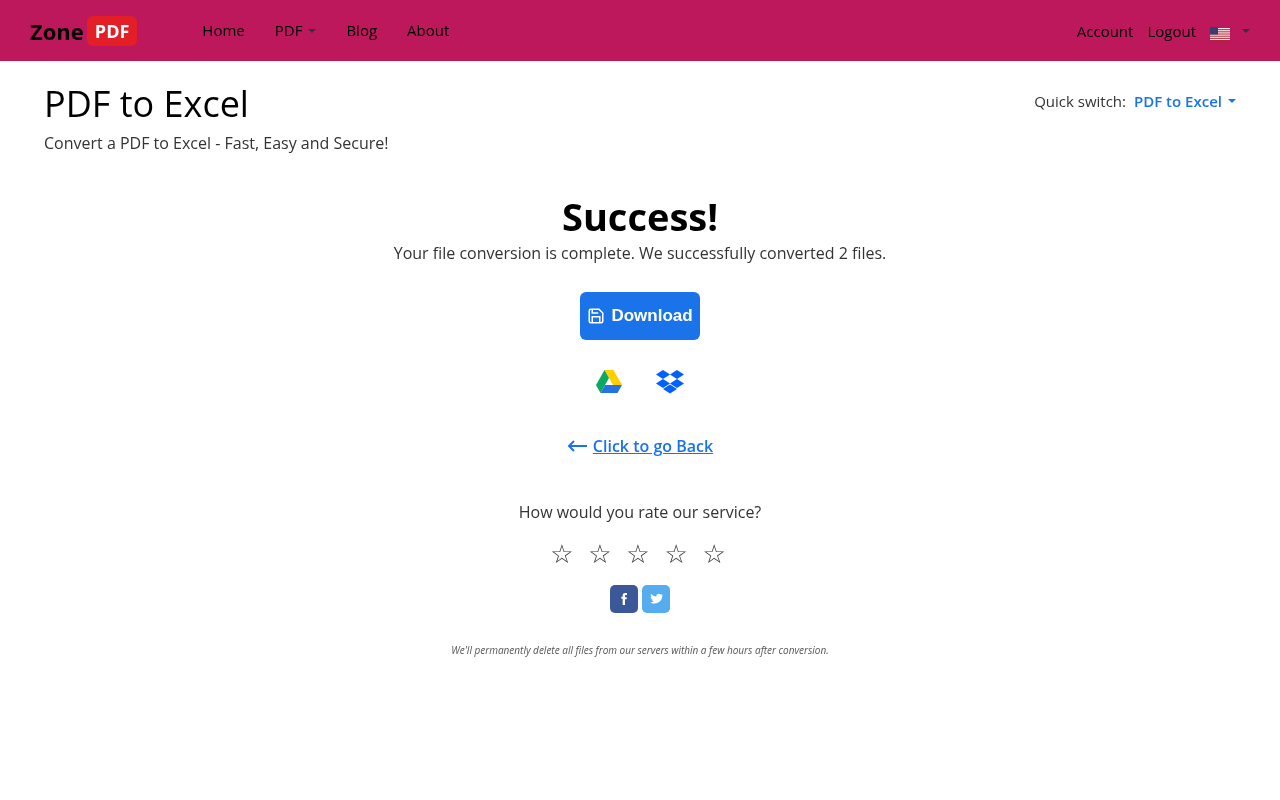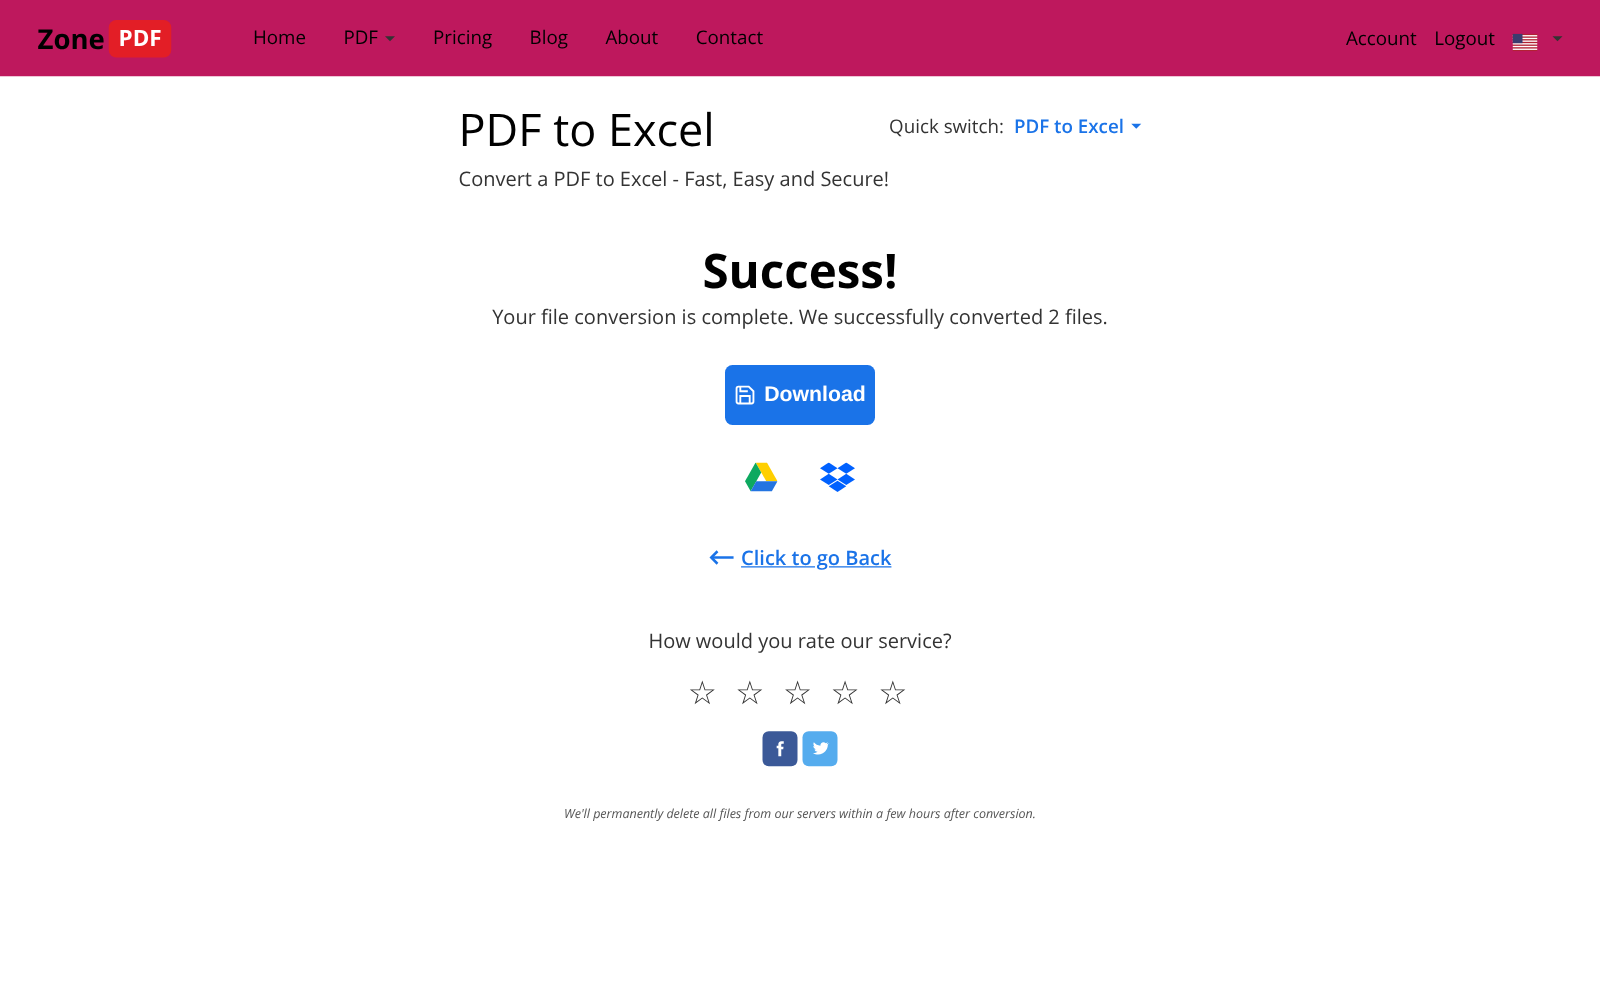--- a/index.html
+++ b/index.html
@@ -11,21 +11,21 @@
 .logo-badge { background: #e31e26; color: #fff; border-radius: 6px; padding: 3px 8px; margin-left: 3px; font-size: 18px; }
 .nav { display: flex; margin-left: 50px; text-align: right; }
 .nav a { color: #000; text-decoration: none; padding: 0 15px; font-size: 15px; line-height: 61px; display: flex; align-items: center; }
 .caret { display: inline-block; width: 0; height: 0; border-left: 4px solid transparent; border-right: 4px solid transparent; border-top: 4px solid #333; margin-left: 6px; }
 .header-right { margin-left: auto; display: flex; align-items: center; gap: 14px; }
 .header-right a { color: #000; text-decoration: none; font-size: 15px; }
 .flag { display: flex; align-items: center; gap: 6px; cursor: pointer; }
 .flag-icon { width: 20px; height: 14px; display: inline-block; }
 
 
-.page-header { padding: 18px 44px 0 44px; display: flex; justify-content: center; align-items: flex-start; }
+.page-header { padding: 18px 44px 0 44px; display: flex; justify-content: space-between; align-items: flex-start; }
 .page-title { font-size: 36px; font-weight: 400; color: #000; }
 .page-subtitle { font-size: 16px; color: #333; margin-top: 4px; }
 .quick-switch { display: flex; align-items: center; gap: 8px; margin-top: 12px; font-size: 15px; }
 .quick-switch-label { color: #333; }
 .quick-switch-btn { color: #1a73e8; font-weight: 600; text-decoration: none; display: flex; align-items: center; cursor: pointer; }
 .quick-switch-btn .caret { border-top-color: #1a73e8; }
 
 
 .main { text-align: center; padding-top: 36px; }
 .success-heading { font-size: 38px; font-weight: 700; color: #000; }
@@ -57,24 +57,22 @@
   <div class="logo">
     <span>Zone</span>
     <span class="logo-badge">PDF</span>
   </div>
   <nav class="nav">
     <a href="#">Home</a>
     <a href="#">
       <span>PDF</span>
       <span class="caret"></span>
     </a>
-    <a href="#">Pricing</a>
     <a href="#">Blog</a>
     <a href="#">About</a>
-    <a href="#">Contact</a>
   </nav>
   <div class="header-right">
     <a href="#">Account</a>
     <a href="#">Logout</a>
     <div class="flag">
       <span class="flag-icon">
         <svg viewBox="0 0 20 14" width="20" height="14">
             <rect width="20" height="14" fill="#b22234"></rect>
             <rect y="1.08" width="20" height="1.08" fill="#fff"></rect>
             <rect y="3.23" width="20" height="1.08" fill="#fff"></rect>

